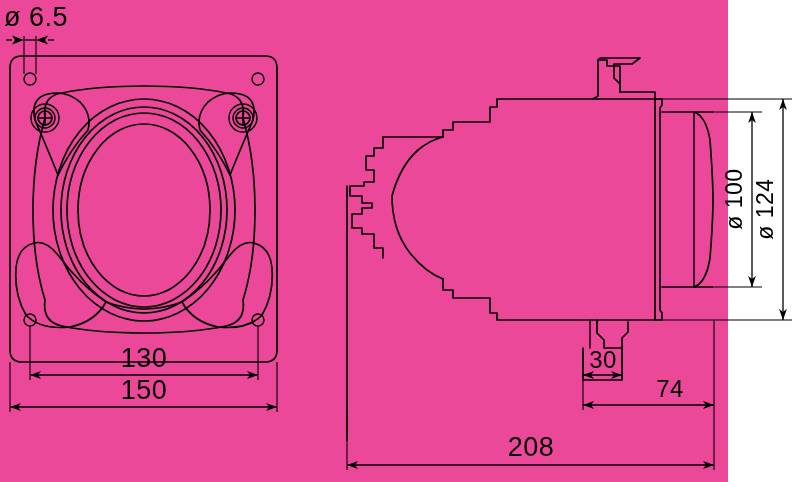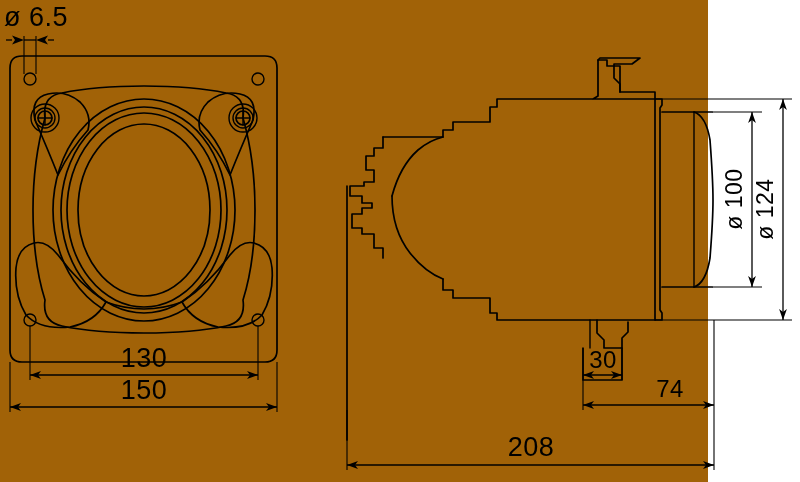--- a/index.html
+++ b/index.html
@@ -10,21 +10,22 @@
   body {
     width: 800px;
     height: 482px;
     overflow: hidden;
     font-family: "Liberation Sans", sans-serif;
   }
   #drawing-root {
     position: relative;
     width: 708px;
     height: 482px;
-    background: #a16207;
+    background: #ec4899;
+    padding-left: 20px;
   }
   svg.cad {
     position: absolute;
     left: 0;
     top: 0;
     width: 800px;
     height: 482px;
     display: block;
   }
   .outline {

